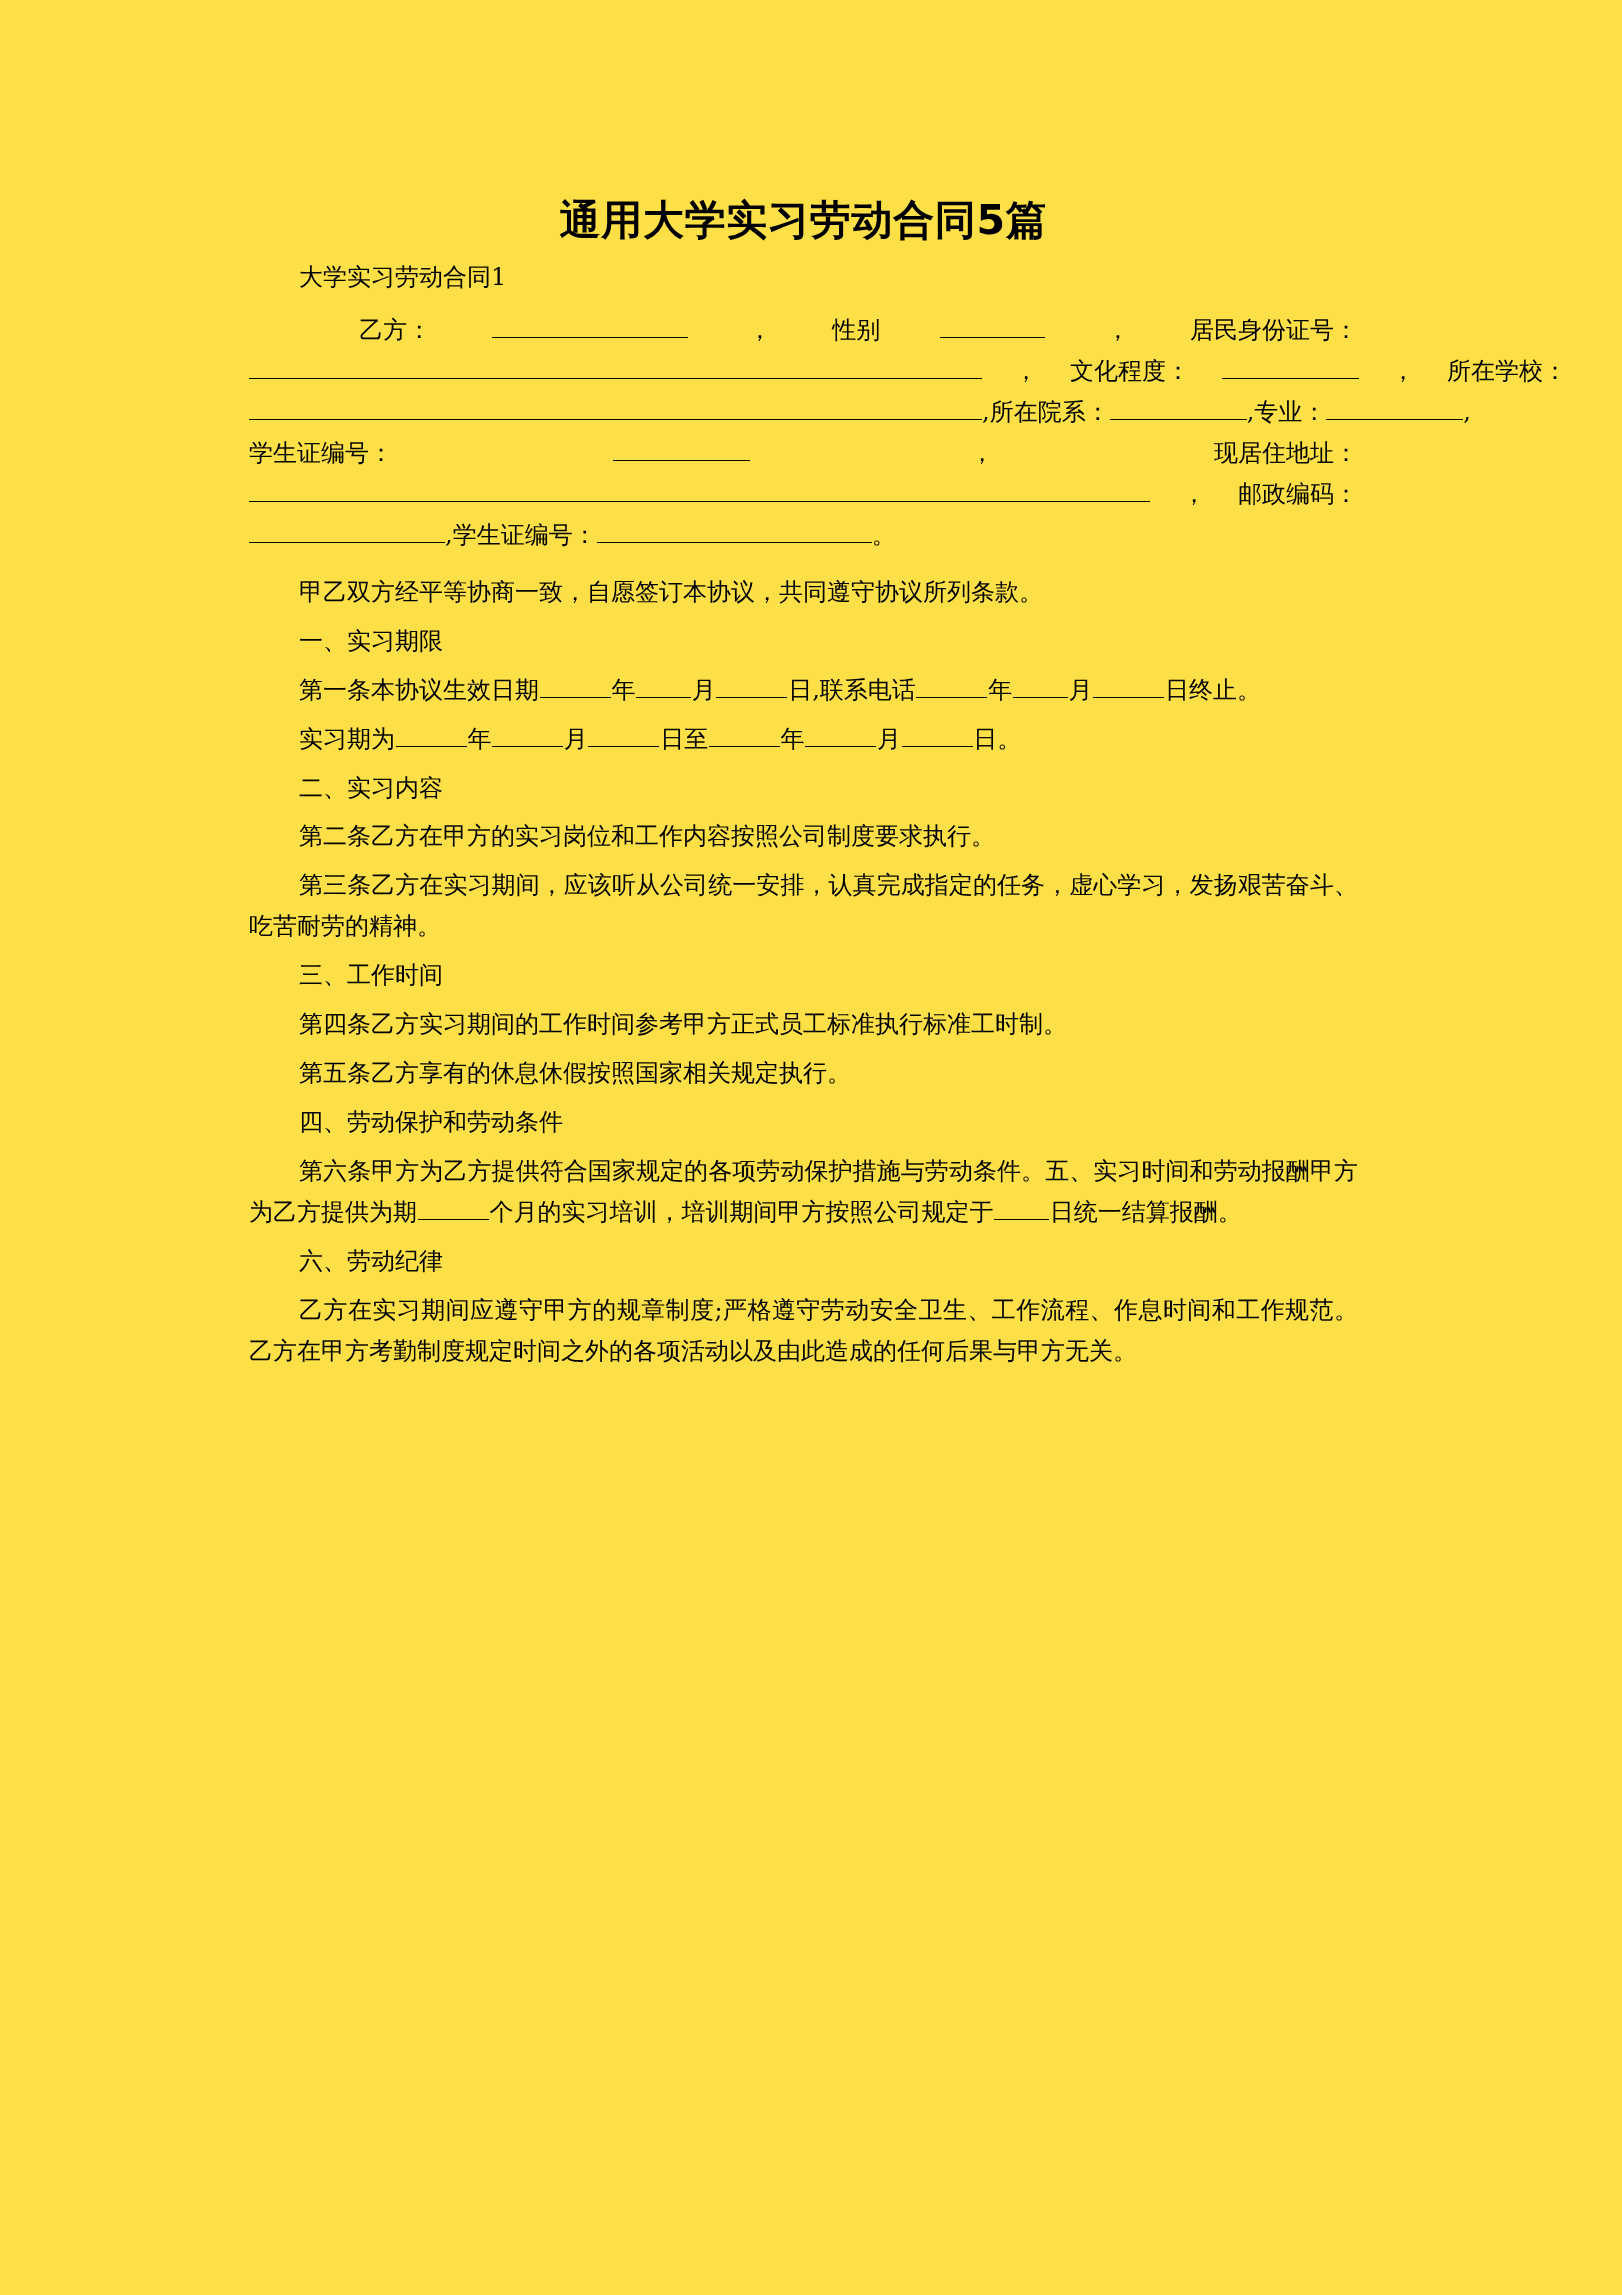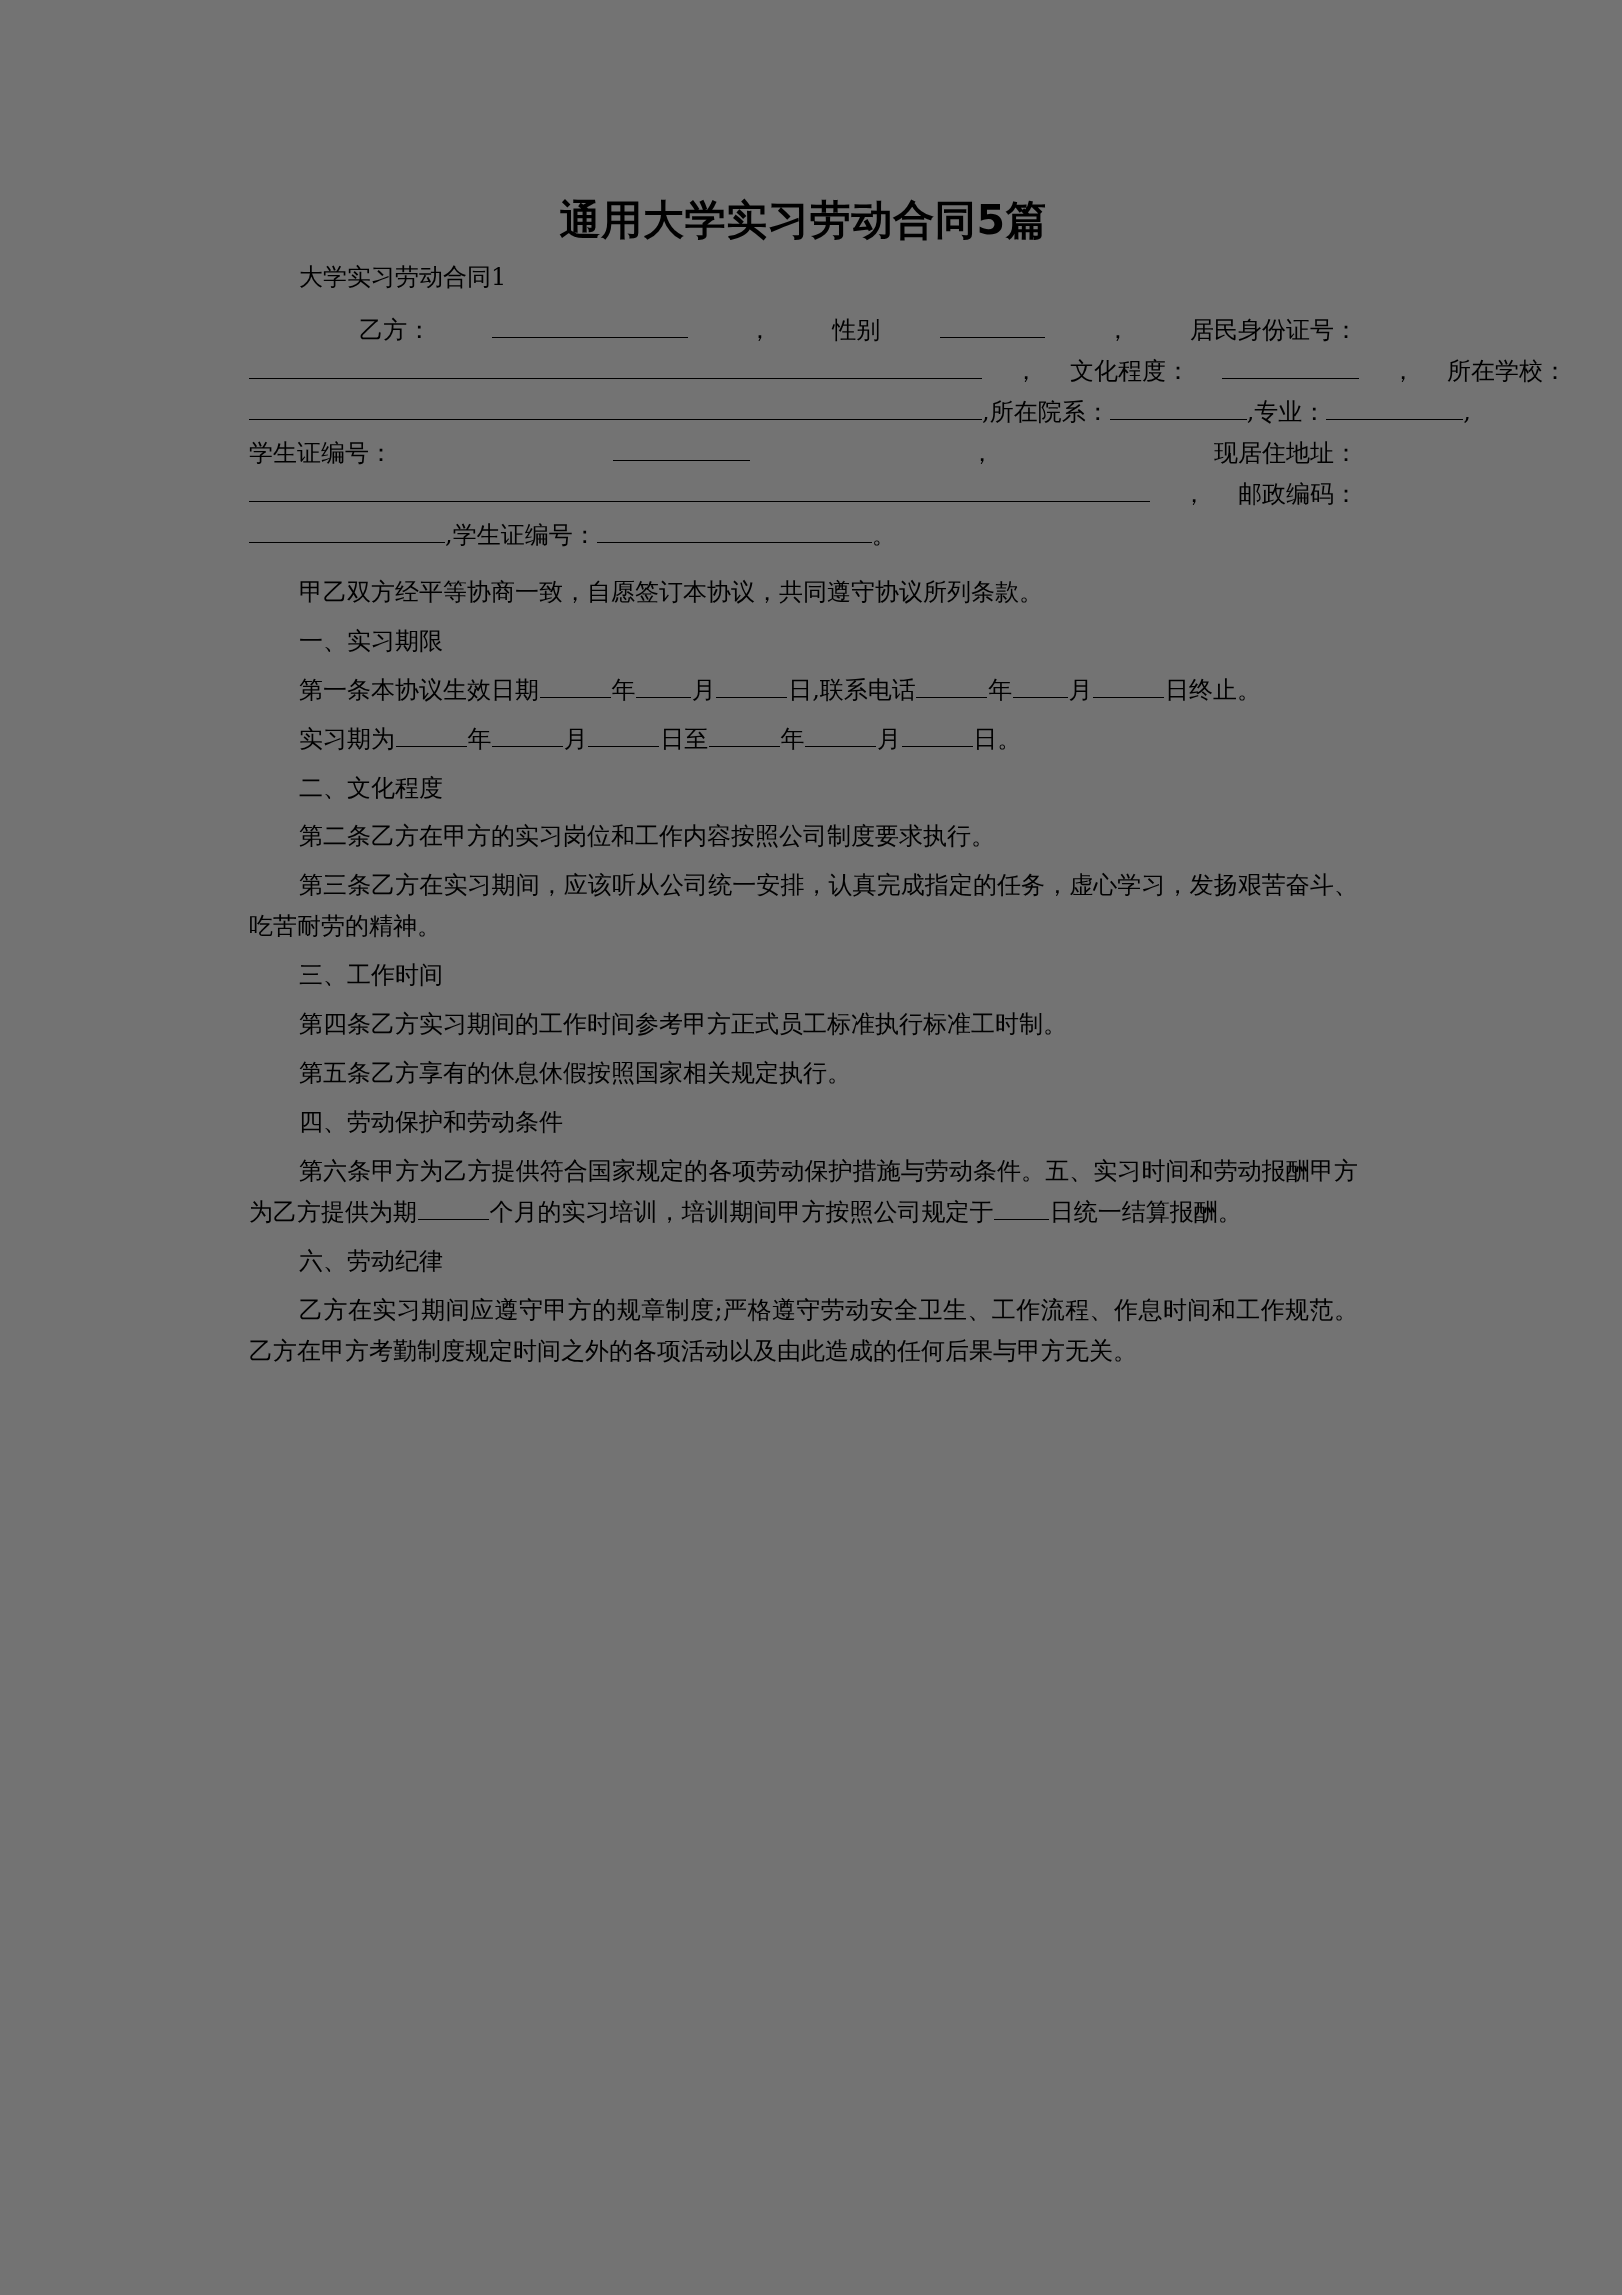--- a/index.html
+++ b/index.html
@@ -9,21 +9,21 @@
     background: #ffffff;
   }
   body {
     font-family: "DejaVu Serif", "Liberation Serif", serif;
     color: #000000;
   }
   .page {
     position: relative;
     width: 1623px;
     height: 2295px;
-    background: #737373;
+    background: #fde047;
     overflow: hidden;
     box-sizing: border-box;
   }
   .content {
     position: absolute;
     left: 249px;
     top: 0;
     width: 1109px;
   }
 
@@ -170,21 +170,21 @@
     <p class="p indent gap-top-2">一、实习期限</p>
 
     <p class="p indent gap-top-2">
       <span>第一条本协议生效日期</span><span class="irule u3"></span><span>年</span><span class="irule u2"></span><span>月</span><span class="irule u3"></span><span>日,联系电话</span><span class="irule u3"></span><span>年</span><span class="irule u2"></span><span>月</span><span class="irule u3"></span><span>日终止。</span>
     </p>
 
     <p class="p indent gap-top-2">
       <span>实习期为</span><span class="irule u3"></span><span>年</span><span class="irule u3"></span><span>月</span><span class="irule u3"></span><span>日至</span><span class="irule u3"></span><span>年</span><span class="irule u3"></span><span>月</span><span class="irule u3"></span><span>日。</span>
     </p>
 
-    <p class="p indent gap-top-2">二、文化程度</p>
+    <p class="p indent gap-top-2">二、实习内容</p>
 
     <p class="p indent gap-top-2">第二条乙方在甲方的实习岗位和工作内容按照公司制度要求执行。</p>
 
     <p class="p indent gap-top-2">第三条乙方在实习期间，应该听从公司统一安排，认真完成指定的任务，虚心学习，发扬艰苦奋斗、吃苦耐劳的精神。</p>
 
     <p class="p indent gap-top-2">三、工作时间</p>
 
     <p class="p indent gap-top-2">第四条乙方实习期间的工作时间参考甲方正式员工标准执行标准工时制。</p>
 
     <p class="p indent gap-top-2">第五条乙方享有的休息休假按照国家相关规定执行。</p>

